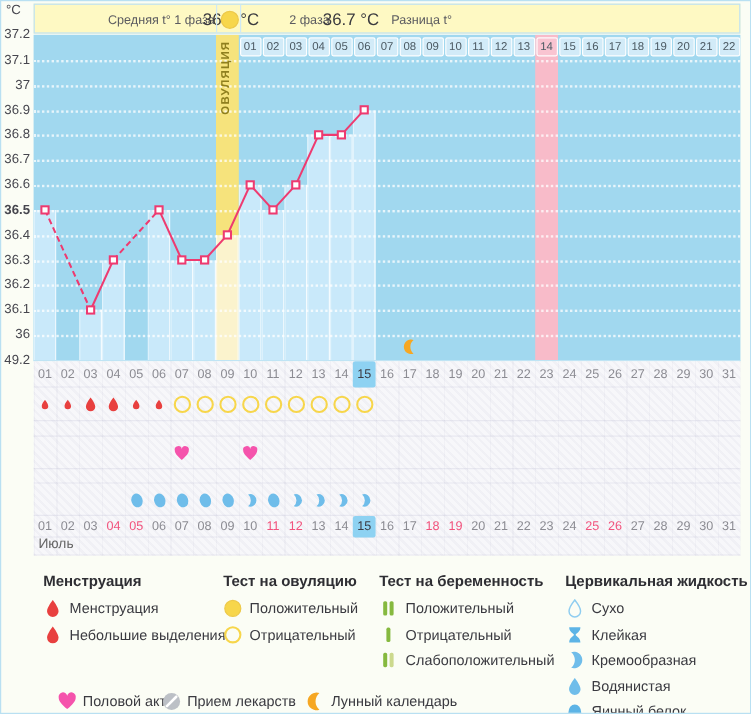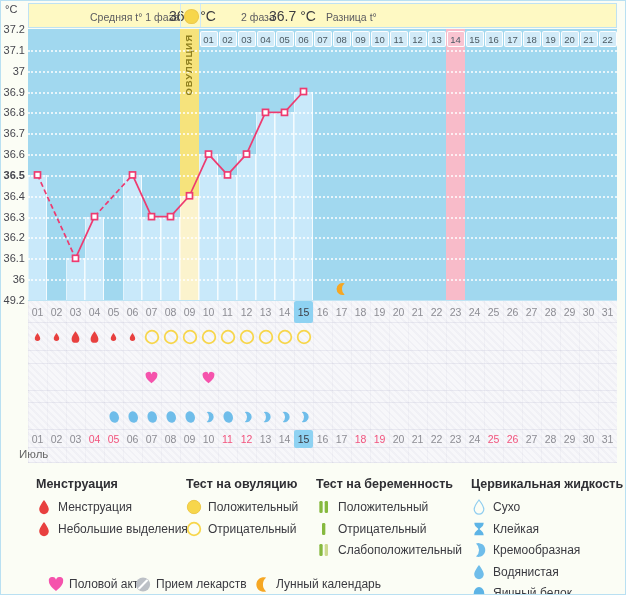--- a/index.html
+++ b/index.html
@@ -32,21 +32,21 @@
         background:
          repeating-linear-gradient(90deg,rgba(60,60,120,0.035) 0 1px,transparent 1px 19px),
          repeating-linear-gradient(45deg,rgba(120,120,160,0.05) 0 2px,transparent 2px 5px),
          #f7f7fa;}
   .rowline{position:absolute;left:0;right:0;border-bottom:1px solid rgba(110,110,160,0.10);}
   .cellrow{position:absolute;left:0;width:589px;display:flex;}
   .cell{width:19px;text-align:center;font-size:10.5px;color:#8c8c93;flex:0 0 19px;
         display:flex;align-items:center;justify-content:center;}
   .cell.hl{background:#8ed2f2;color:#3c3c44;border-radius:2px;}
   .cell.wk{color:#f2537d;}
-  #month{left:18px;top:447px;font-size:11.5px;color:#666;}
+  #month{left:31px;top:447px;font-size:11.5px;color:#666;}
   
   .lg-title{position:absolute;font-size:12.5px;font-weight:bold;color:#2e2e33;}
   .lg-item{position:absolute;display:flex;align-items:center;height:20px;}
   .lg-item .ic{width:22px;display:flex;justify-content:flex-start;align-items:center;}
   .lg-item .tx{font-size:12px;color:#3a3a40;white-space:nowrap;}
   svg{display:block;}
 </style>
 </head>
 <body>
 

